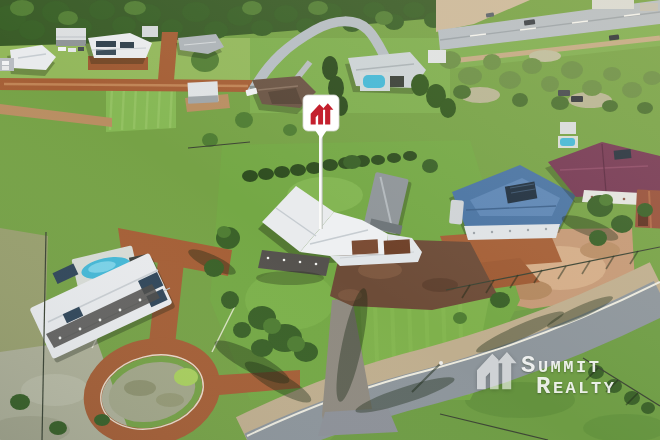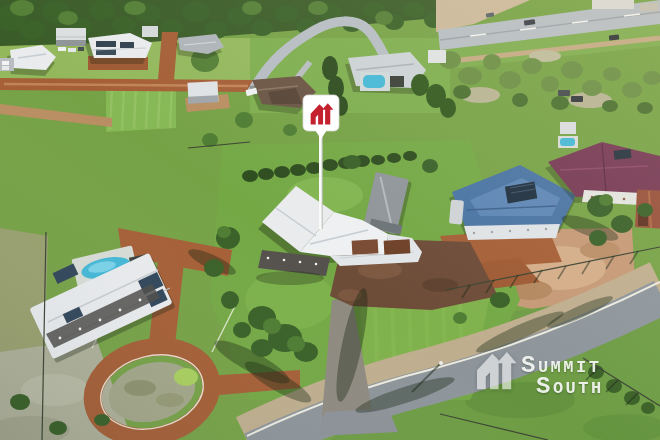--- a/index.html
+++ b/index.html
@@ -473,15 +473,15 @@
 </svg>
 
 <div class="wm">
   <svg class="wm-icon" viewBox="0 0 24 24">
     <g fill="#ffffff">
       <path d="M4,21 L4,12.6 L10.8,5.2 L13.6,8 L13.6,21 L9.8,21 L9.8,13.4 L7.9,15.4 L7.9,21 Z"></path>
       <path d="M15.2,21 L15.2,9.4 L12.8,9.4 L17.3,4.4 L21.6,9.4 L19.2,9.4 L19.2,21 Z"></path>
     </g>
   </svg>
   <div class="wm-text wm-summit">Summit</div>
-  <div class="wm-text wm-realty">South</div>
+  <div class="wm-text wm-realty">Realty</div>
 </div>
 </div>
 
 </body></html>

